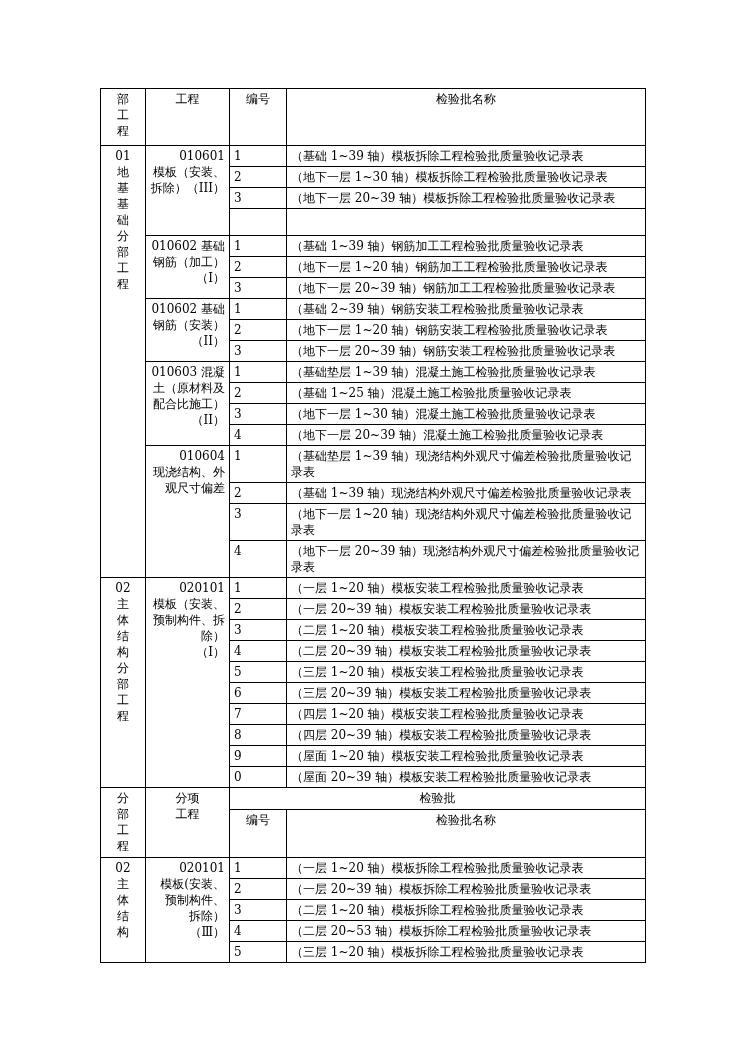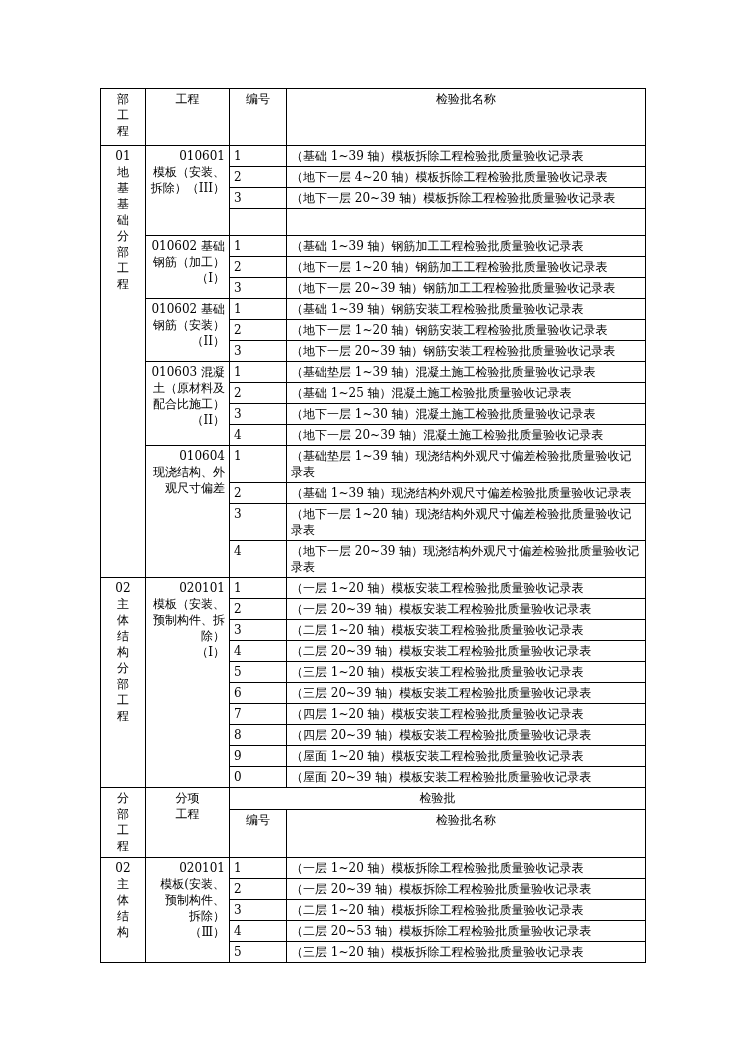--- a/index.html
+++ b/index.html
@@ -69,21 +69,21 @@
 工
 程</td>
           <td class="glabel" rowspan="4">010601
 模板（安装、
 拆除）（III）</td>
           <td class="no">1</td>
           <td class="name">（基础 1~39 轴）模板拆除工程检验批质量验收记录表</td>
         </tr>
         <tr class="std">
           <td class="no">2</td>
-          <td class="name">（地下一层 4~20 轴）模板拆除工程检验批质量验收记录表</td>
+          <td class="name">（地下一层 1~30 轴）模板拆除工程检验批质量验收记录表</td>
         </tr>
         <tr class="std">
           <td class="no">3</td>
           <td class="name">（地下一层 20~39 轴）模板拆除工程检验批质量验收记录表</td>
         </tr>
         <tr class="spacer">
           <td class="no"></td>
           <td class="name"></td>
         </tr>
 
@@ -101,21 +101,21 @@
         <tr class="std">
           <td class="no">3</td>
           <td class="name">（地下一层 20~39 轴）钢筋加工工程检验批质量验收记录表</td>
         </tr>
 
         <tr class="std">
           <td class="glabel" rowspan="3">010602 基础
 钢筋（安装）
 （II）</td>
           <td class="no">1</td>
-          <td class="name">（基础 1~39 轴）钢筋安装工程检验批质量验收记录表</td>
+          <td class="name">（基础 2~39 轴）钢筋安装工程检验批质量验收记录表</td>
         </tr>
         <tr class="std">
           <td class="no">2</td>
           <td class="name">（地下一层 1~20 轴）钢筋安装工程检验批质量验收记录表</td>
         </tr>
         <tr class="std">
           <td class="no">3</td>
           <td class="name">（地下一层 20~39 轴）钢筋安装工程检验批质量验收记录表</td>
         </tr>
 

